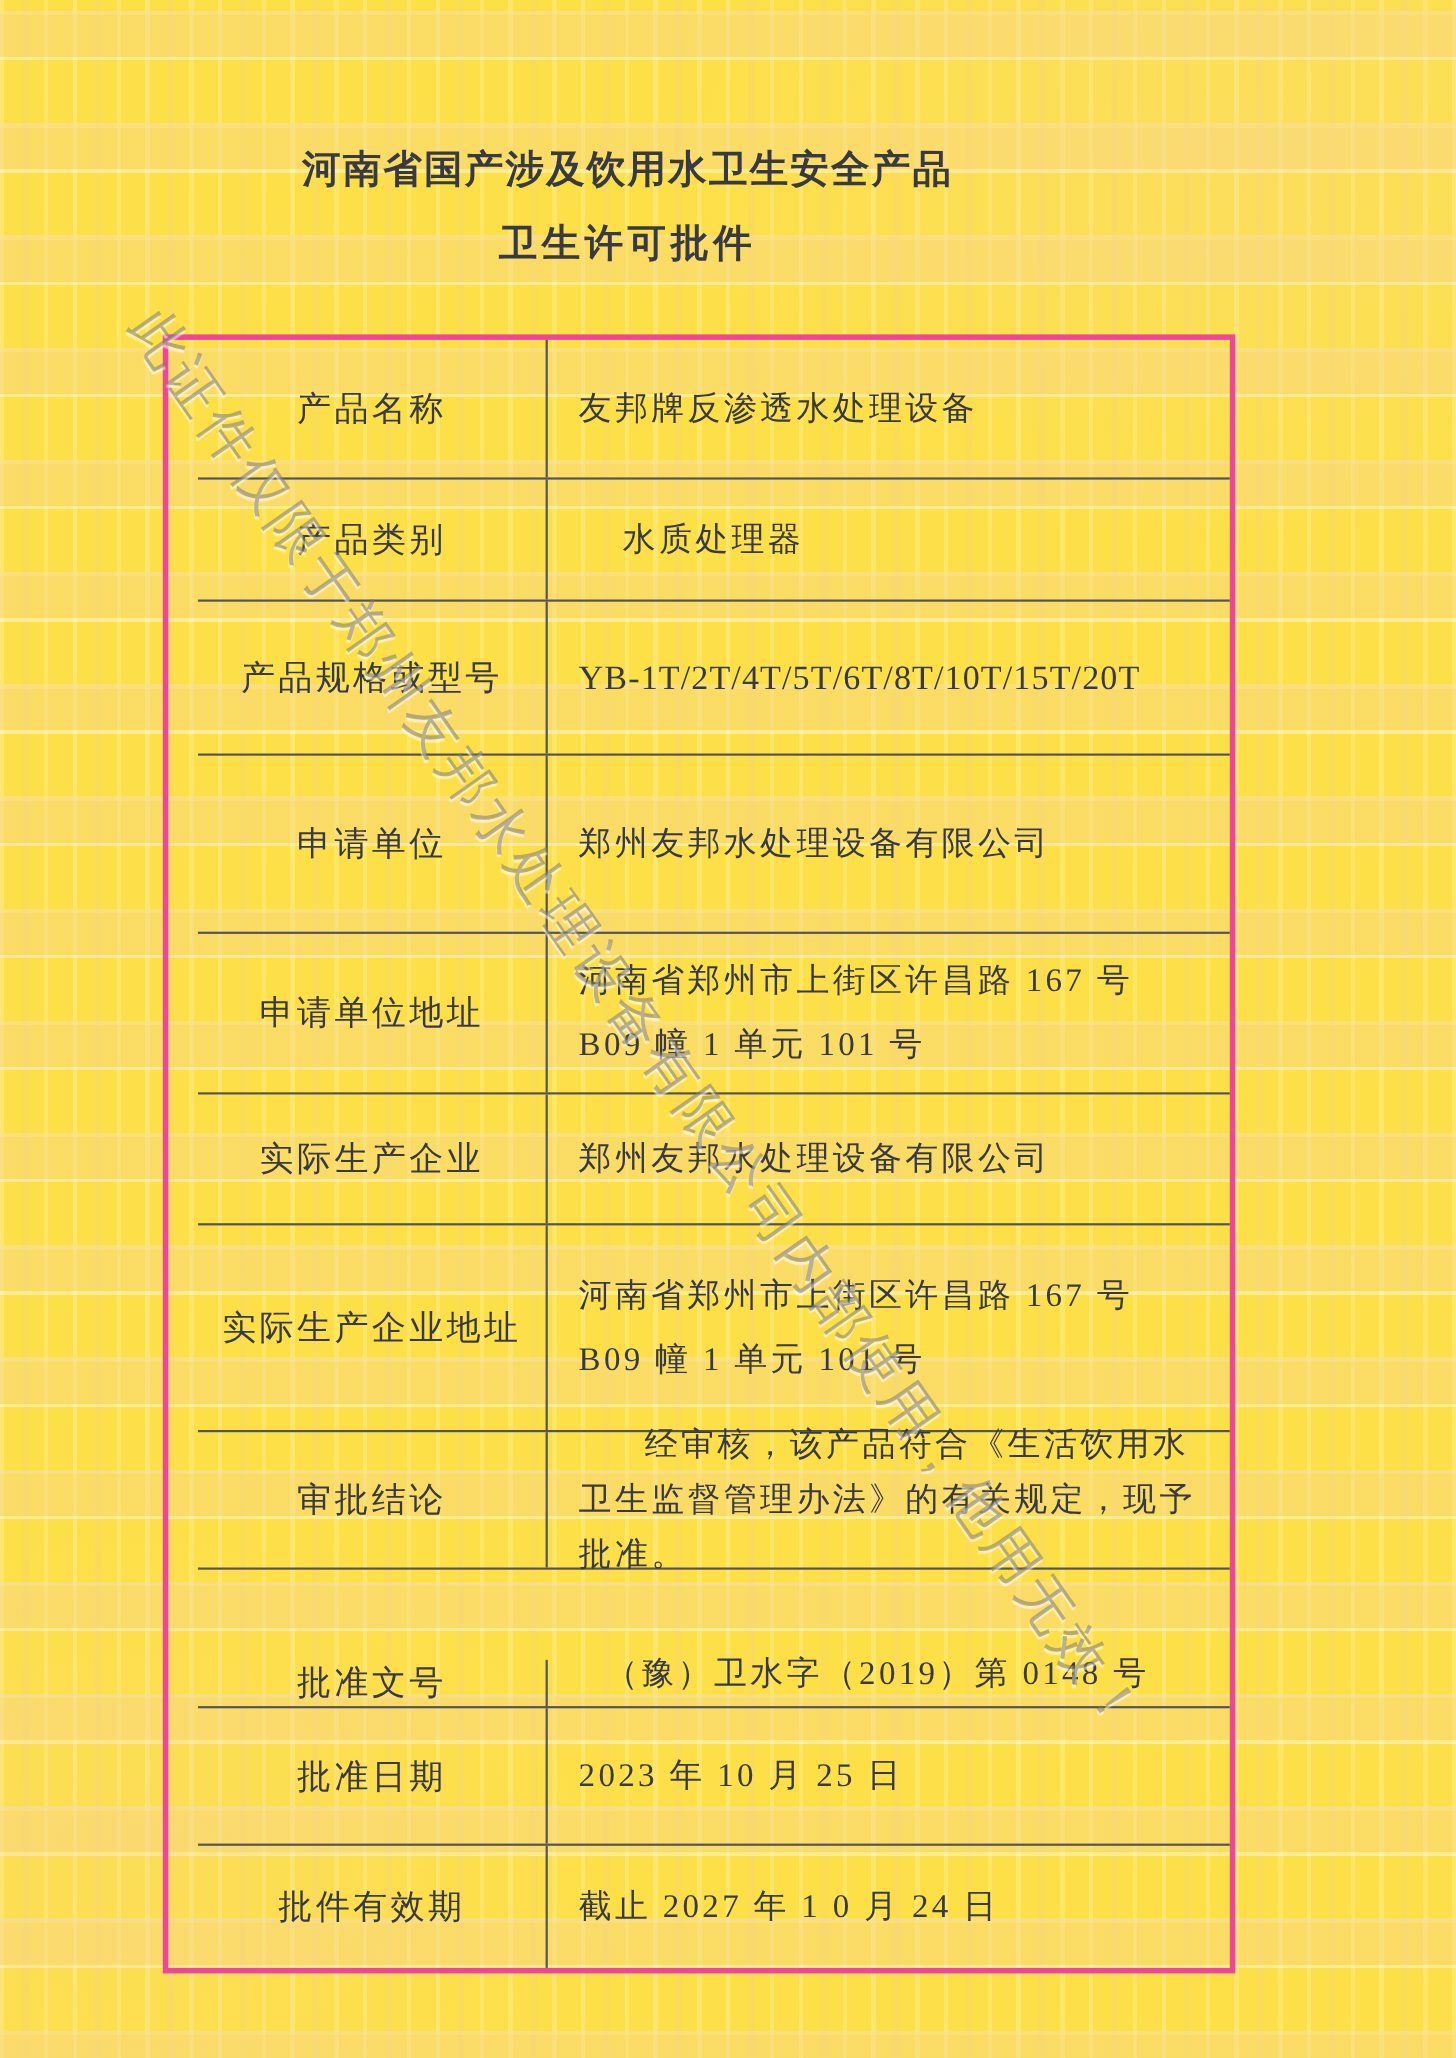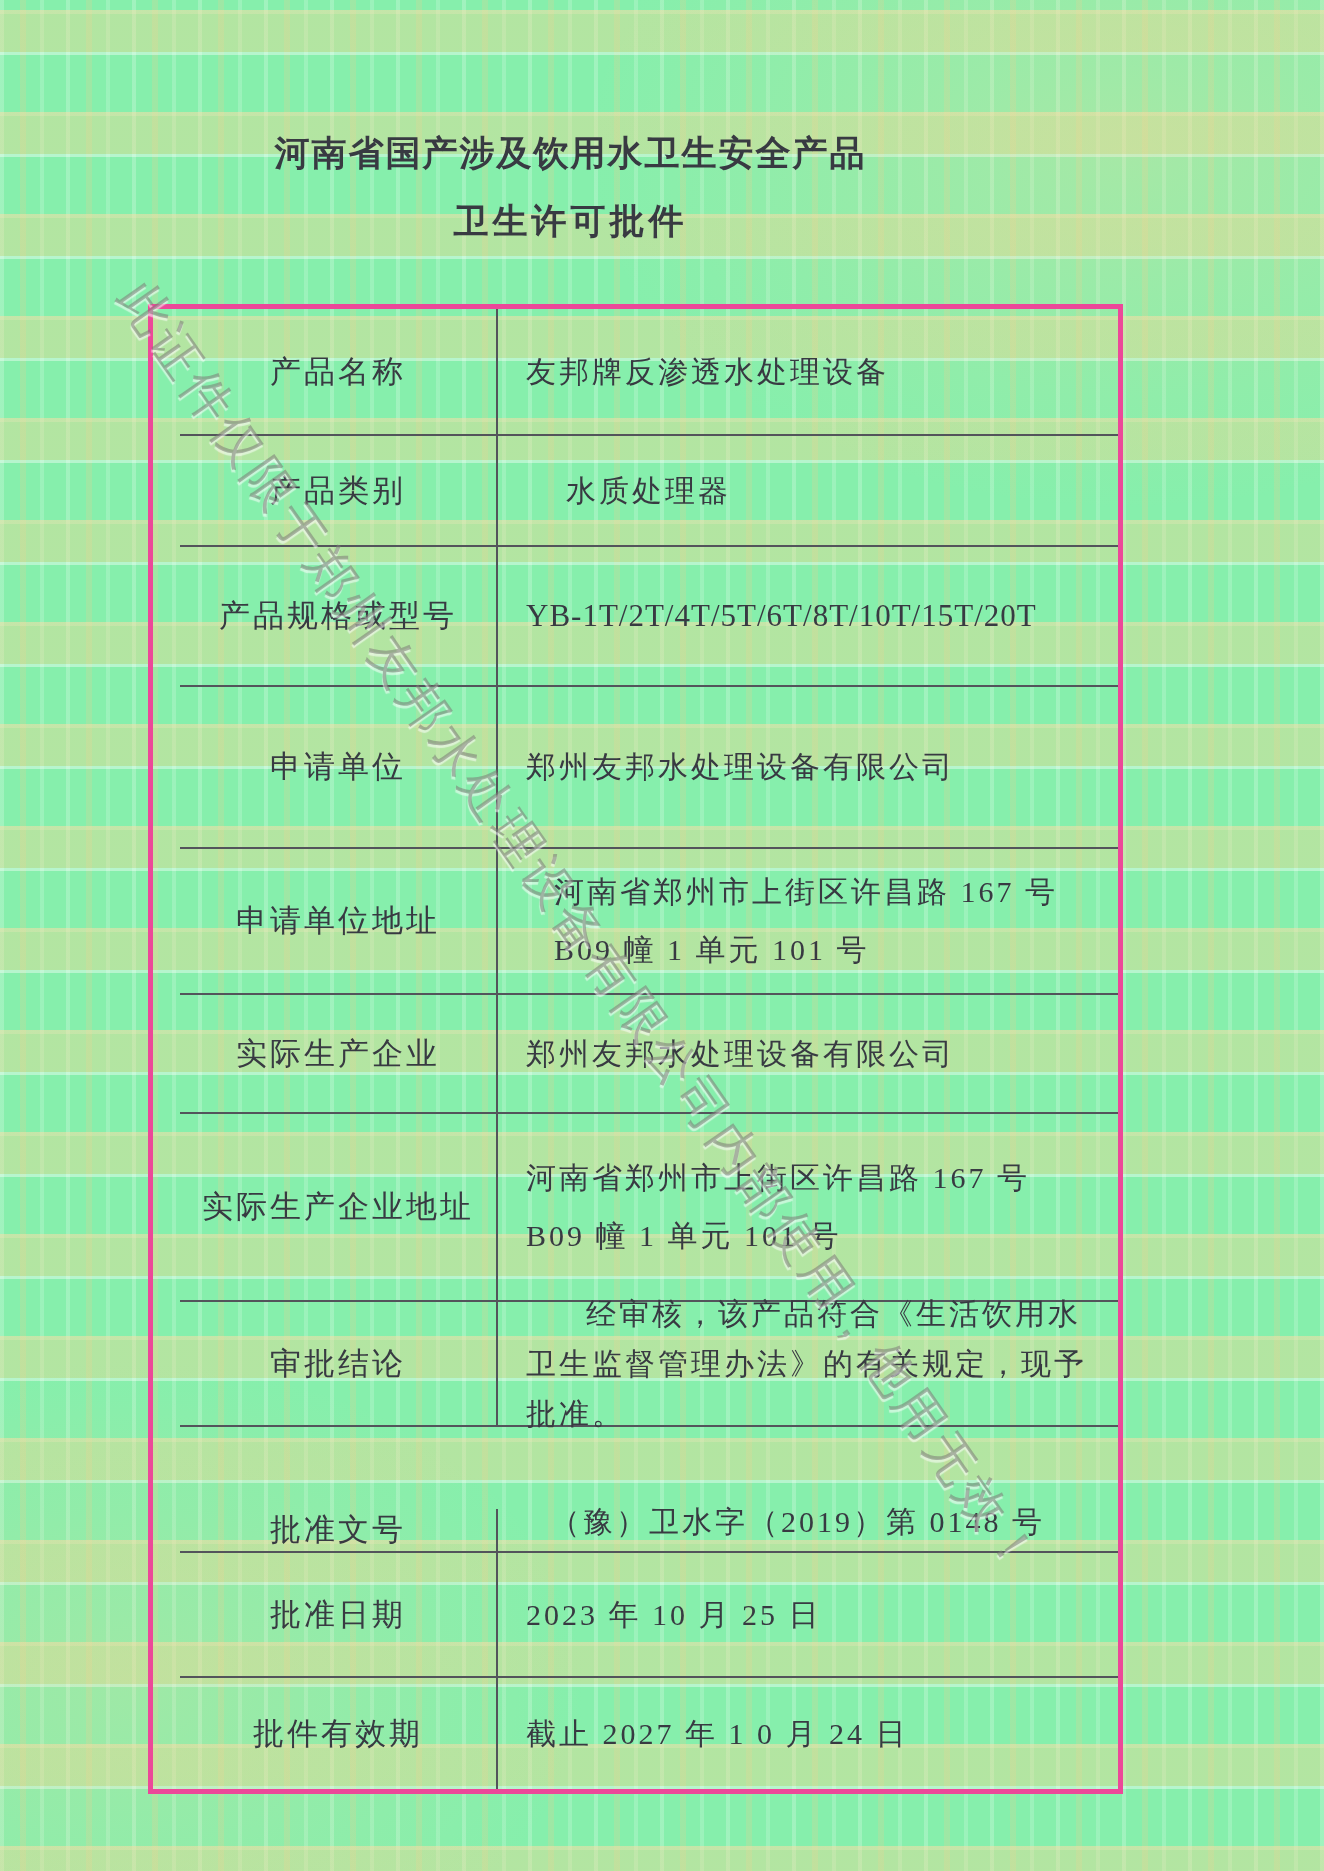--- a/index.html
+++ b/index.html
@@ -4,21 +4,21 @@
 <style>
   html,body{margin:0;padding:0;}
   body{
     width:1324px;height:1871px;
     background:#fcefcd;
     font-family:"Liberation Serif","DejaVu Serif",serif;
     color:#383a42;
     position:relative;
     overflow:hidden;
   }
-  .page{position:absolute;inset:0;background:#86efac;overflow:hidden;}
+  .page{position:absolute;inset:0;background:#fde047;overflow:hidden;}
   
   .texture{
     position:absolute;inset:0;pointer-events:none;
     background-image:
       radial-gradient(ellipse 900px 600px at 85% 8%, rgba(250,215,150,0.28), transparent 60%),
       radial-gradient(ellipse 700px 500px at 10% 90%, rgba(248,210,145,0.22), transparent 65%),
       repeating-linear-gradient(180deg,
         transparent 0px, transparent 10px,
         rgba(248,222,166,0.55) 10px, rgba(248,222,166,0.55) 14px,
         rgba(246,214,146,0.40) 14px, rgba(246,214,146,0.40) 52px,
@@ -108,21 +108,21 @@
         </div>
     </div>
 
     <div class="row" style="height:162px;">
       <div class="cl">申请单位</div>
       <div class="cv">
           <div class="txt">郑州友邦水处理设备有限公司</div>
         </div>
     </div>
 
-    <div class="row" style="height:146px;gap:28px;">
+    <div class="row" style="height:146px;">
       <div class="cl">申请单位地址</div>
       <div class="cv">
           <div class="txt">河南省郑州市上街区许昌路 167 号 B09 幢 1 单元 101 号</div>
         </div>
     </div>
 
     <div class="row" style="height:119px;">
       <div class="cl">实际生产企业</div>
       <div class="cv">
           <div class="txt">郑州友邦水处理设备有限公司</div>

